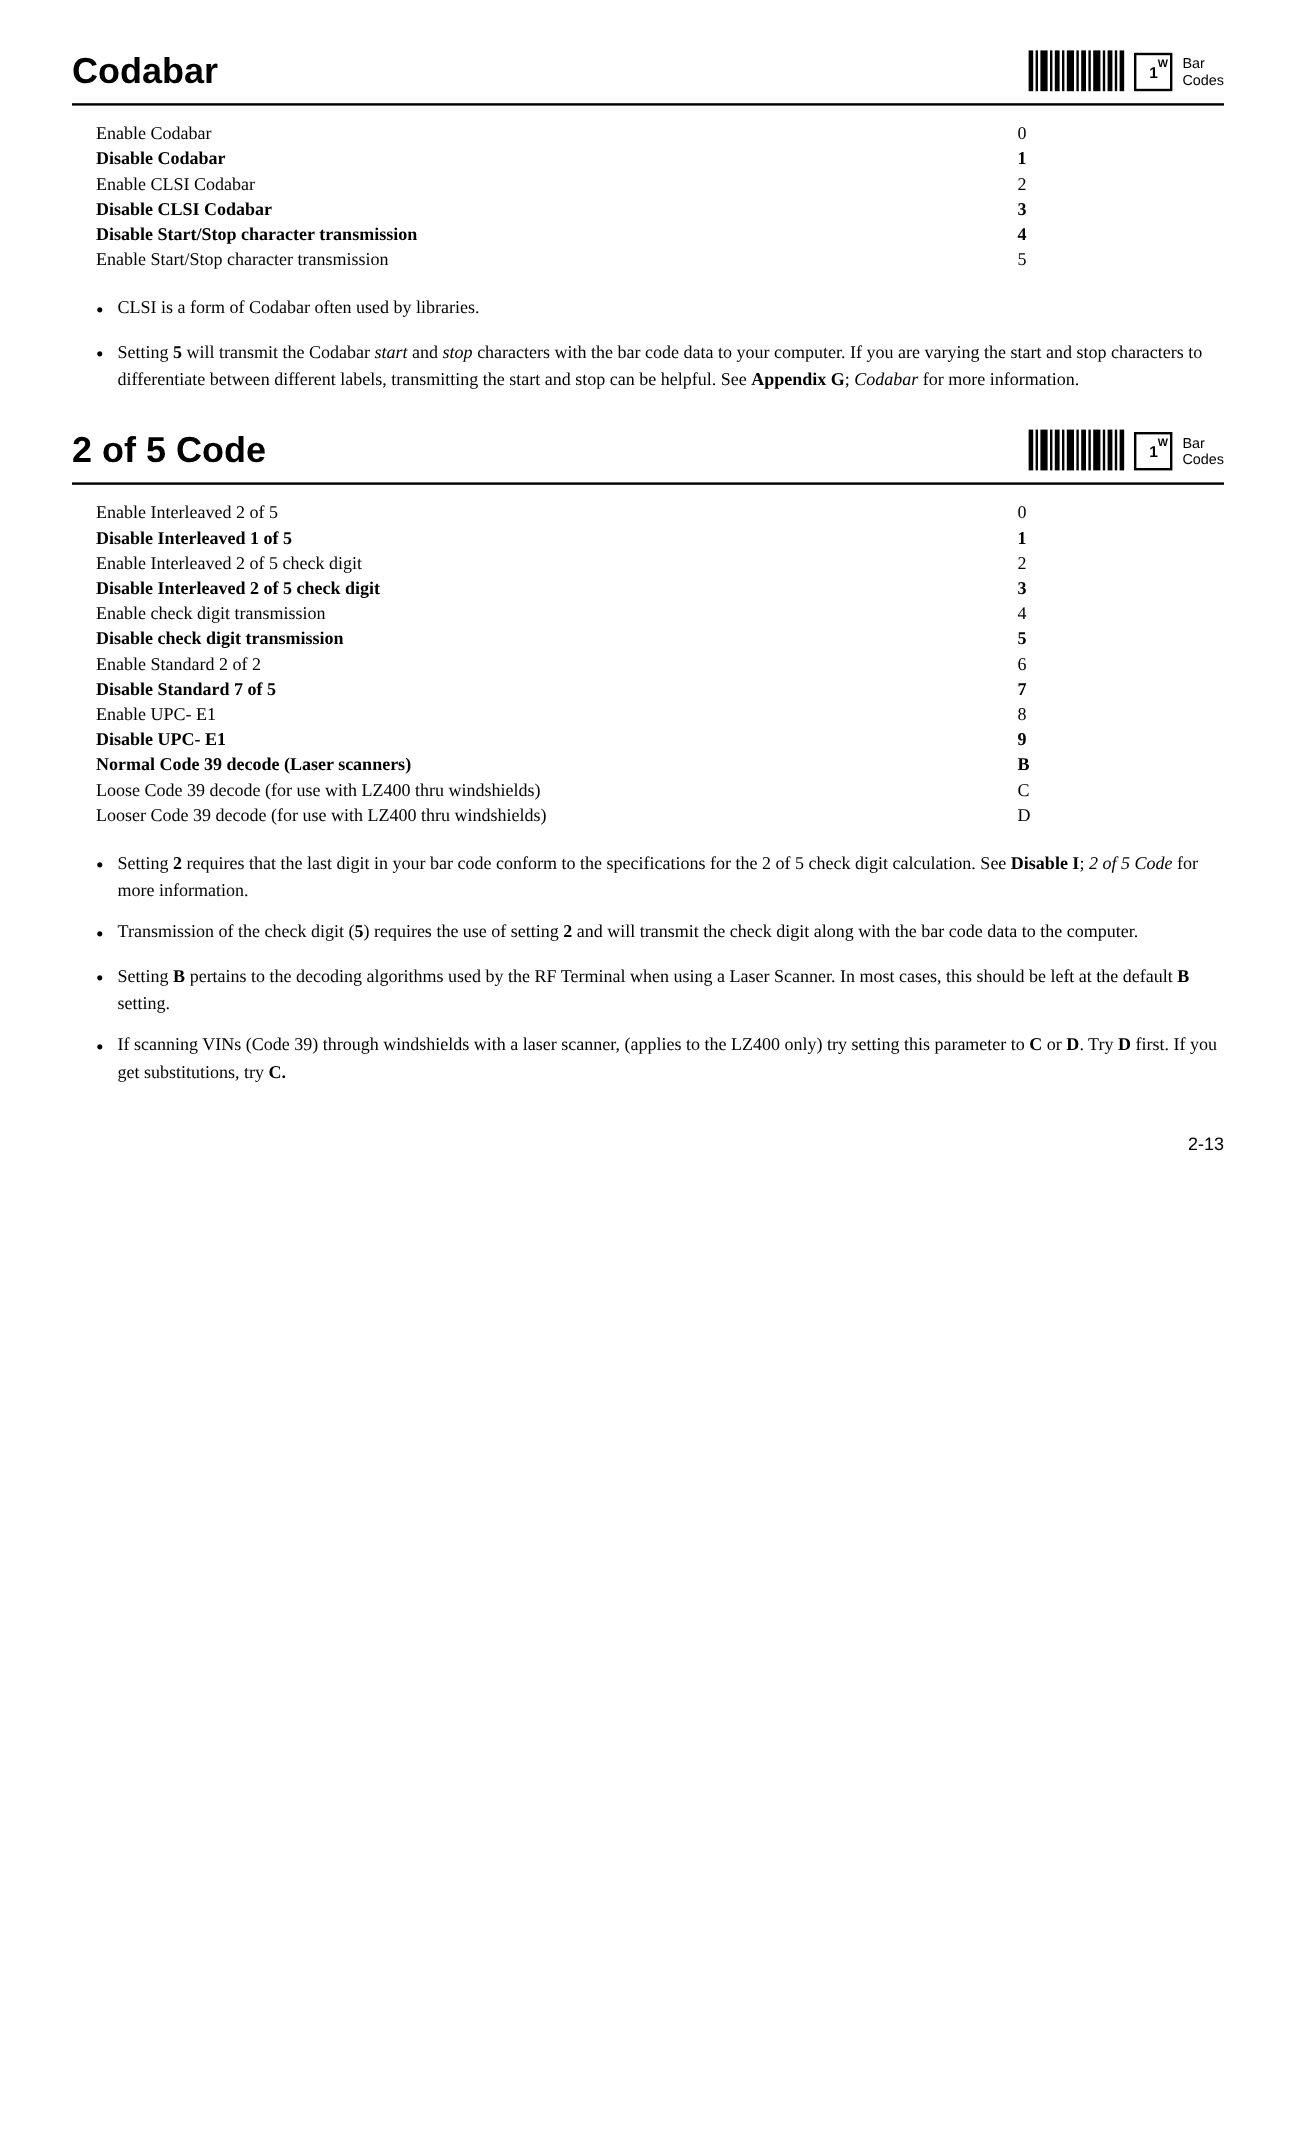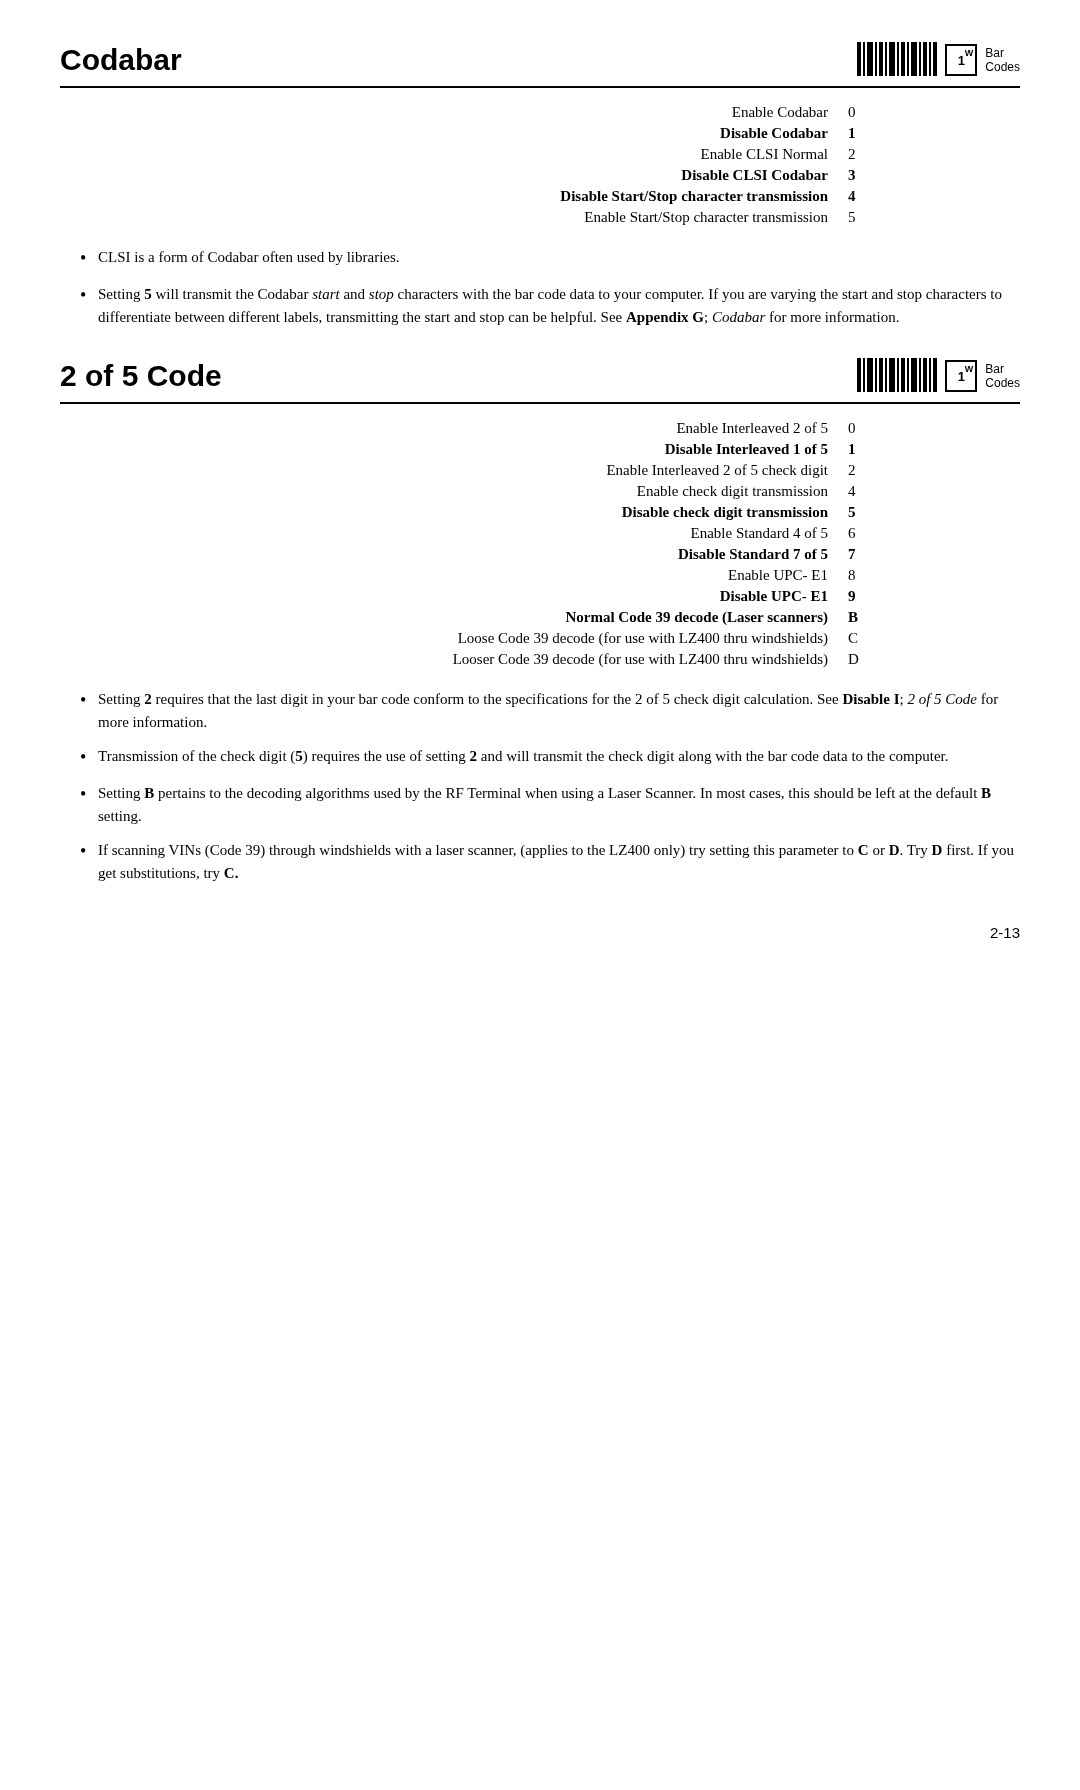--- a/index.html
+++ b/index.html
@@ -55,21 +55,20 @@
       font-family: Arial, sans-serif;
     }
     .settings-table {
       width: 100%;
       border-collapse: collapse;
       margin-bottom: 18px;
     }
     .settings-table td {
       padding: 2px 0;
       vertical-align: top;
-      text-align: right;
     }
     .settings-table .label-col {
       width: 80%;
       padding-left: 20px;
     }
     .settings-table .value-col {
       width: 20%;
       text-align: left;
       padding-left: 20px;
     }
@@ -146,21 +145,21 @@
     <tbody id="codabar-tbody">
         <tr>
     <td class="label-col">Enable Codabar</td>
     <td class="value-col">0</td>
   </tr>
         <tr class="bold-row">
     <td class="label-col">Disable Codabar</td>
     <td class="value-col">1</td>
   </tr>
         <tr>
-    <td class="label-col">Enable CLSI Normal</td>
+    <td class="label-col">Enable CLSI Codabar</td>
     <td class="value-col">2</td>
   </tr>
         <tr class="bold-row">
     <td class="label-col">Disable CLSI Codabar</td>
     <td class="value-col">3</td>
   </tr>
         <tr class="bold-row">
     <td class="label-col">Disable Start/Stop character transmission</td>
     <td class="value-col">4</td>
   </tr>
@@ -219,30 +218,34 @@
     <td class="value-col">0</td>
   </tr>
         <tr class="bold-row">
     <td class="label-col">Disable Interleaved 1 of 5</td>
     <td class="value-col">1</td>
   </tr>
         <tr>
     <td class="label-col">Enable Interleaved 2 of 5 check digit</td>
     <td class="value-col">2</td>
   </tr>
+        <tr class="bold-row">
+    <td class="label-col">Disable Interleaved 2 of 5 check digit</td>
+    <td class="value-col">3</td>
+  </tr>
         <tr>
     <td class="label-col">Enable check digit transmission</td>
     <td class="value-col">4</td>
   </tr>
         <tr class="bold-row">
     <td class="label-col">Disable check digit transmission</td>
     <td class="value-col">5</td>
   </tr>
         <tr>
-    <td class="label-col">Enable Standard 4 of 5</td>
+    <td class="label-col">Enable Standard 2 of 2</td>
     <td class="value-col">6</td>
   </tr>
         <tr class="bold-row">
     <td class="label-col">Disable Standard 7 of 5</td>
     <td class="value-col">7</td>
   </tr>
         <tr>
     <td class="label-col">Enable UPC- E1</td>
     <td class="value-col">8</td>
   </tr>

